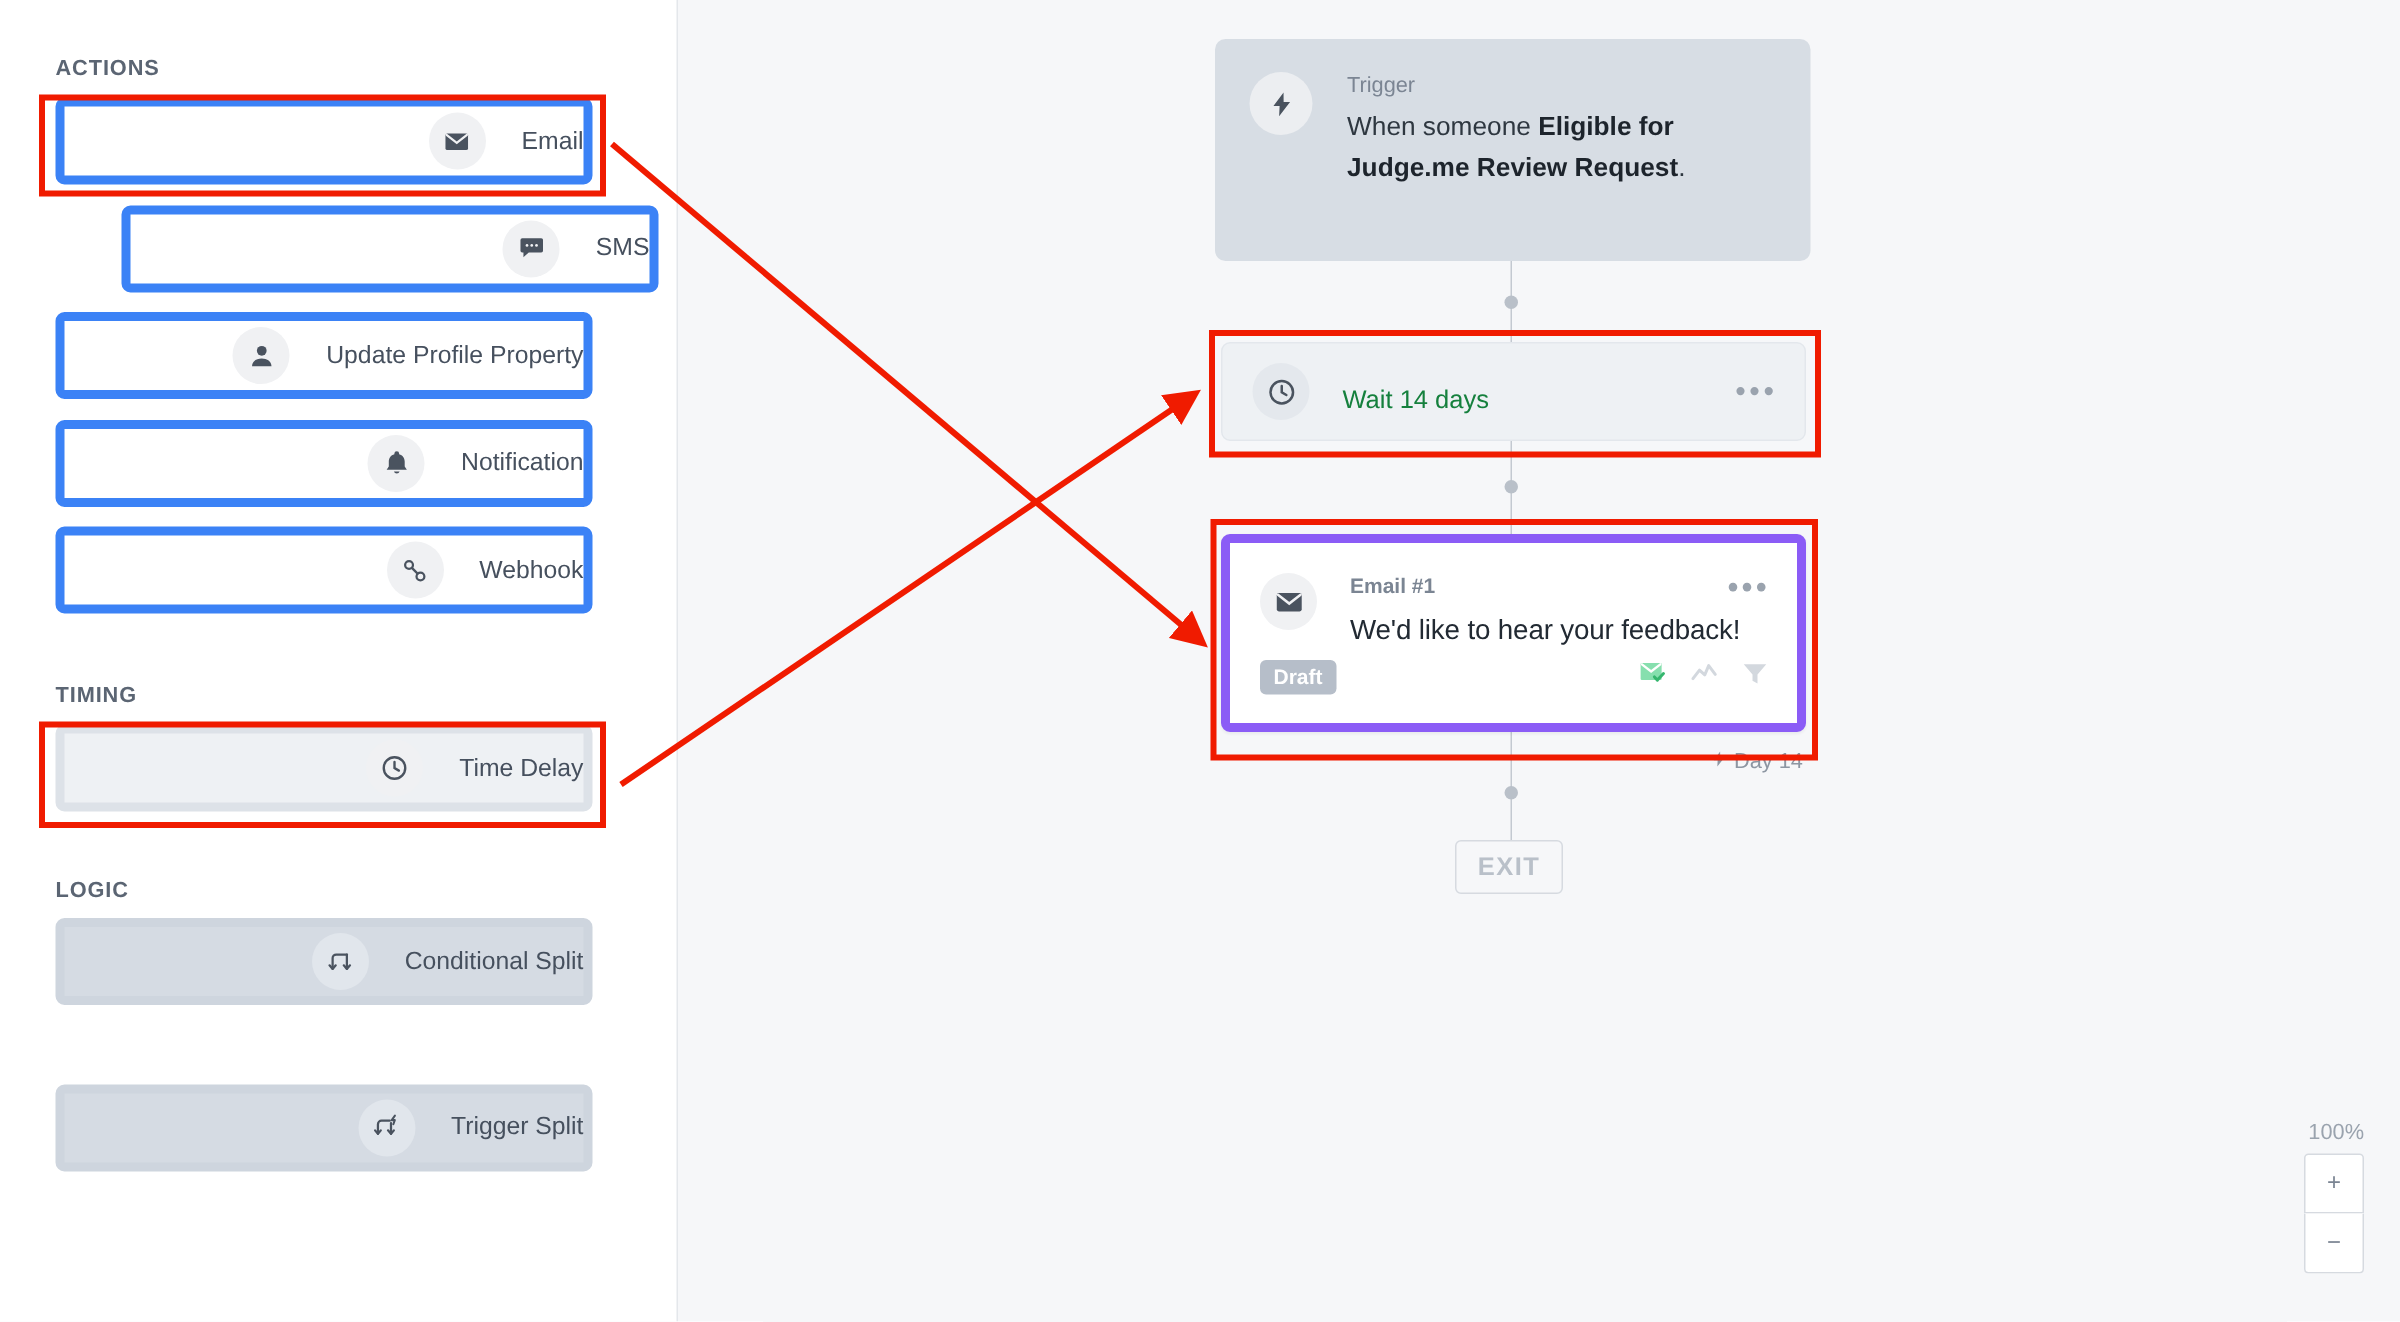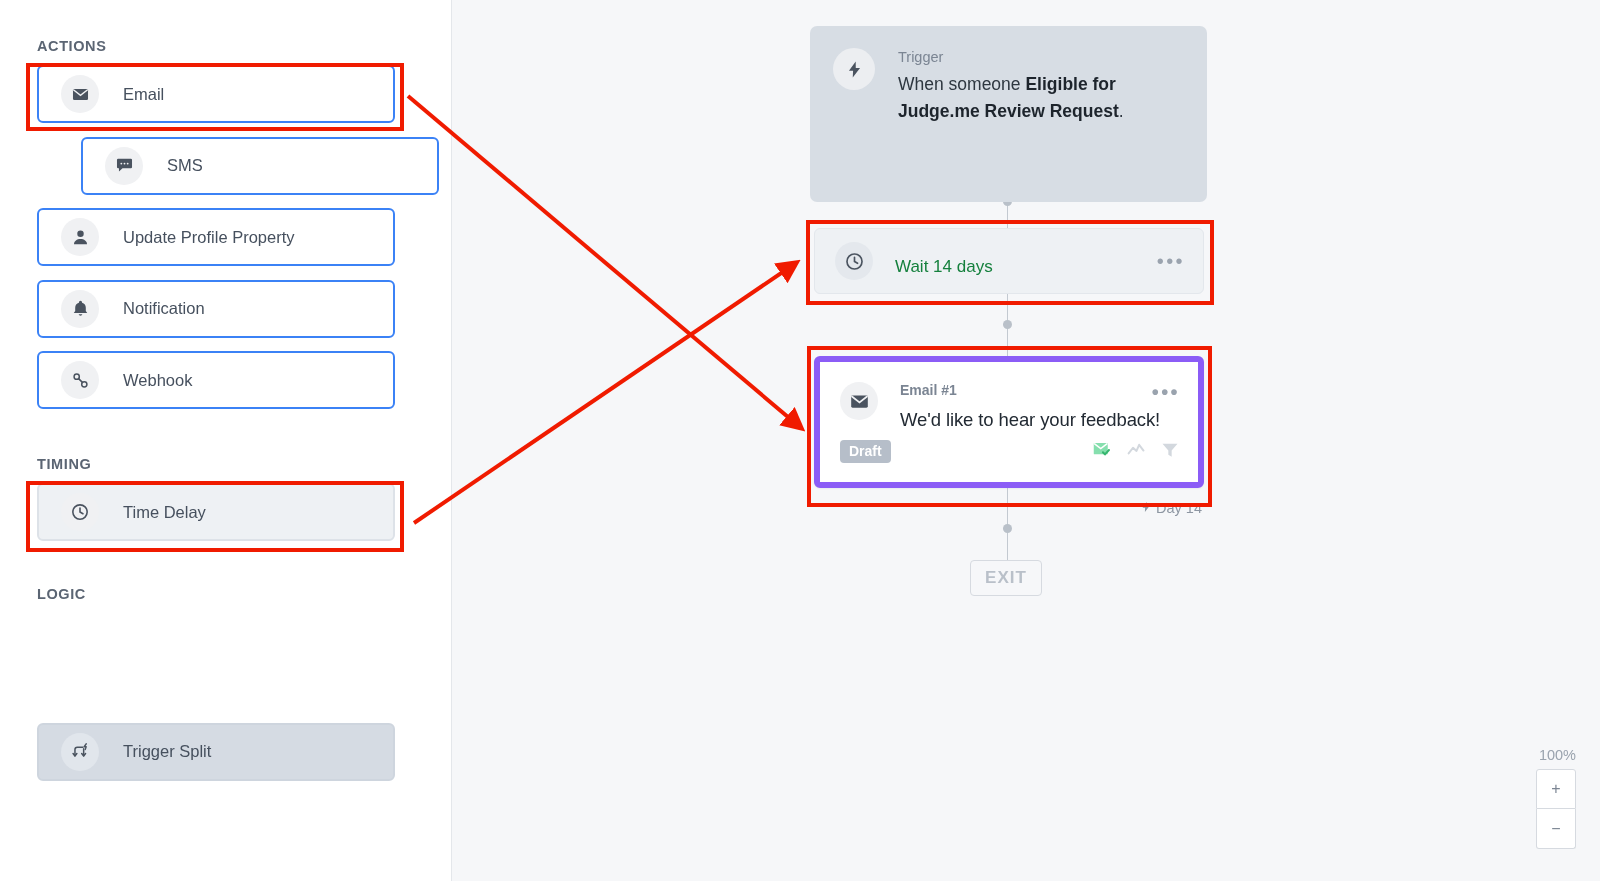--- a/index.html
+++ b/index.html
@@ -24,27 +24,28 @@
     font-size: 14.5px;
     letter-spacing: 0.6px;
     font-weight: 700;
     color: #5b6573;
   }
   .palette-item {
     position: absolute;
     left: 37px;
     width: 358px;
     height: 58px;
-    border: 2px solid #3b82f6;
+    border: 6px solid #3b82f6;
     border-radius: 6px;
     background: #ffffff;
     display: flex;
     align-items: center;
     padding-left: 22px;
     cursor: pointer;
+    justify-content: flex-end;
   }
   .palette-item.tinted { background: #eef1f4; border-color: #dde2e8; }
   .palette-item.logic  { background: #d5dbe3; border-color: #ced5de; }
 
   .pal-icon {
     width: 38px; height: 38px;
     border-radius: 50%;
     background: #f0f1f3;
     display: flex; align-items: center; justify-content: center;
     flex: 0 0 38px;
@@ -61,21 +62,21 @@
   #canvas {
     position: absolute; left: 452px; top: 0;
     width: 1148px; height: 881px;
     background: #f6f7f9;
   }
 
   .node { position: absolute; }
 
   .trigger-card {
     left: 358px; top: 26px;
-    width: 397px; height: 176px;
+    width: 397px; height: 148px;
     background: #d7dde4;
     border-radius: 7px;
     display: flex;
     padding: 22px 0 0 23px;
   }
   .trigger-icon {
     width: 42px; height: 42px; border-radius: 50%;
     background: #eceef1;
     display:flex; align-items:center; justify-content:center;
     flex: 0 0 42px;
@@ -261,20 +262,31 @@
       <div class="palette-item tinted" style="top: 483px;">
         <span class="pal-icon">
           <svg width="20" height="20" viewBox="0 0 24 24" fill="none" stroke="#4a535f" stroke-width="1.9">
             <circle cx="12" cy="12" r="8.6"></circle>
             <path d="M12 7.2V12l3.5 2.1" stroke-linecap="round"></path>
           </svg>
         </span>
         <span class="pal-label">Time Delay</span>
       </div>
       <div class="section-title" style="left: 37px; top: 586px;">LOGIC</div>
+      <div class="palette-item logic" style="top: 612px;">
+        <span class="pal-icon">
+          <svg width="19" height="19" viewBox="0 0 24 24" fill="none" stroke="#4a535f" stroke-width="1.9" stroke-linecap="round" stroke-linejoin="round">
+            <path d="M6 17.5V8.5a3 3 0 0 1 3-3h9"></path>
+            <path d="M3.4 14.6 6 17.6l2.6-3"></path>
+            <path d="M15.4 14.6 18 17.6l2.6-3"></path>
+            <path d="M18 5.5v12"></path>
+          </svg>
+        </span>
+        <span class="pal-label">Conditional Split</span>
+      </div>
       <div class="palette-item logic" style="top: 683.5px; margin-top: 39px;">
         <span class="pal-icon">
           <svg width="19" height="19" viewBox="0 0 24 24" fill="none" stroke="#4a535f" stroke-width="1.9" stroke-linecap="round" stroke-linejoin="round">
             <path d="M5 17.5V9.5a3 3 0 0 1 3-3h7"></path>
             <path d="M2.6 14.6 5 17.6l2.4-3"></path>
             <path d="M13.5 14.6 16 17.6l2.4-3"></path>
             <path d="M16 8.5v9"></path>
             <path d="M19.3 2.2 16.6 6h2.6L18 9.5" stroke-width="1.7"></path>
           </svg>
         </span>

